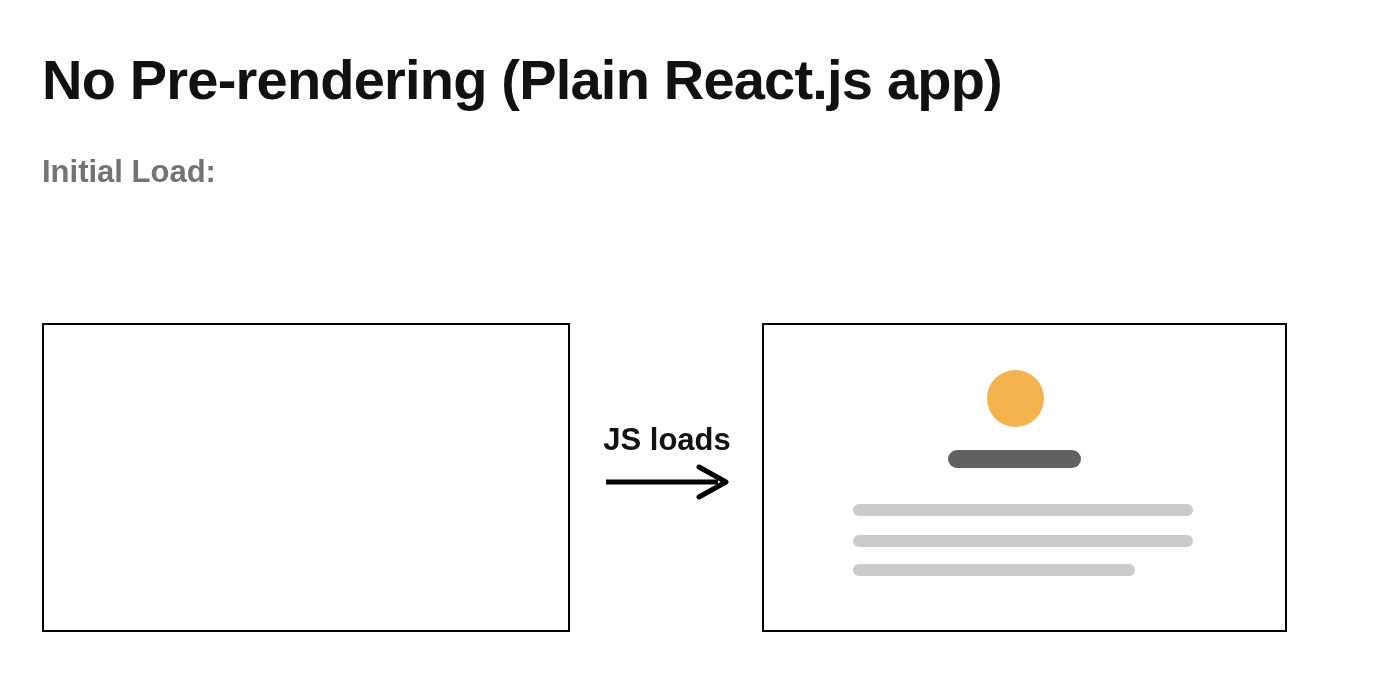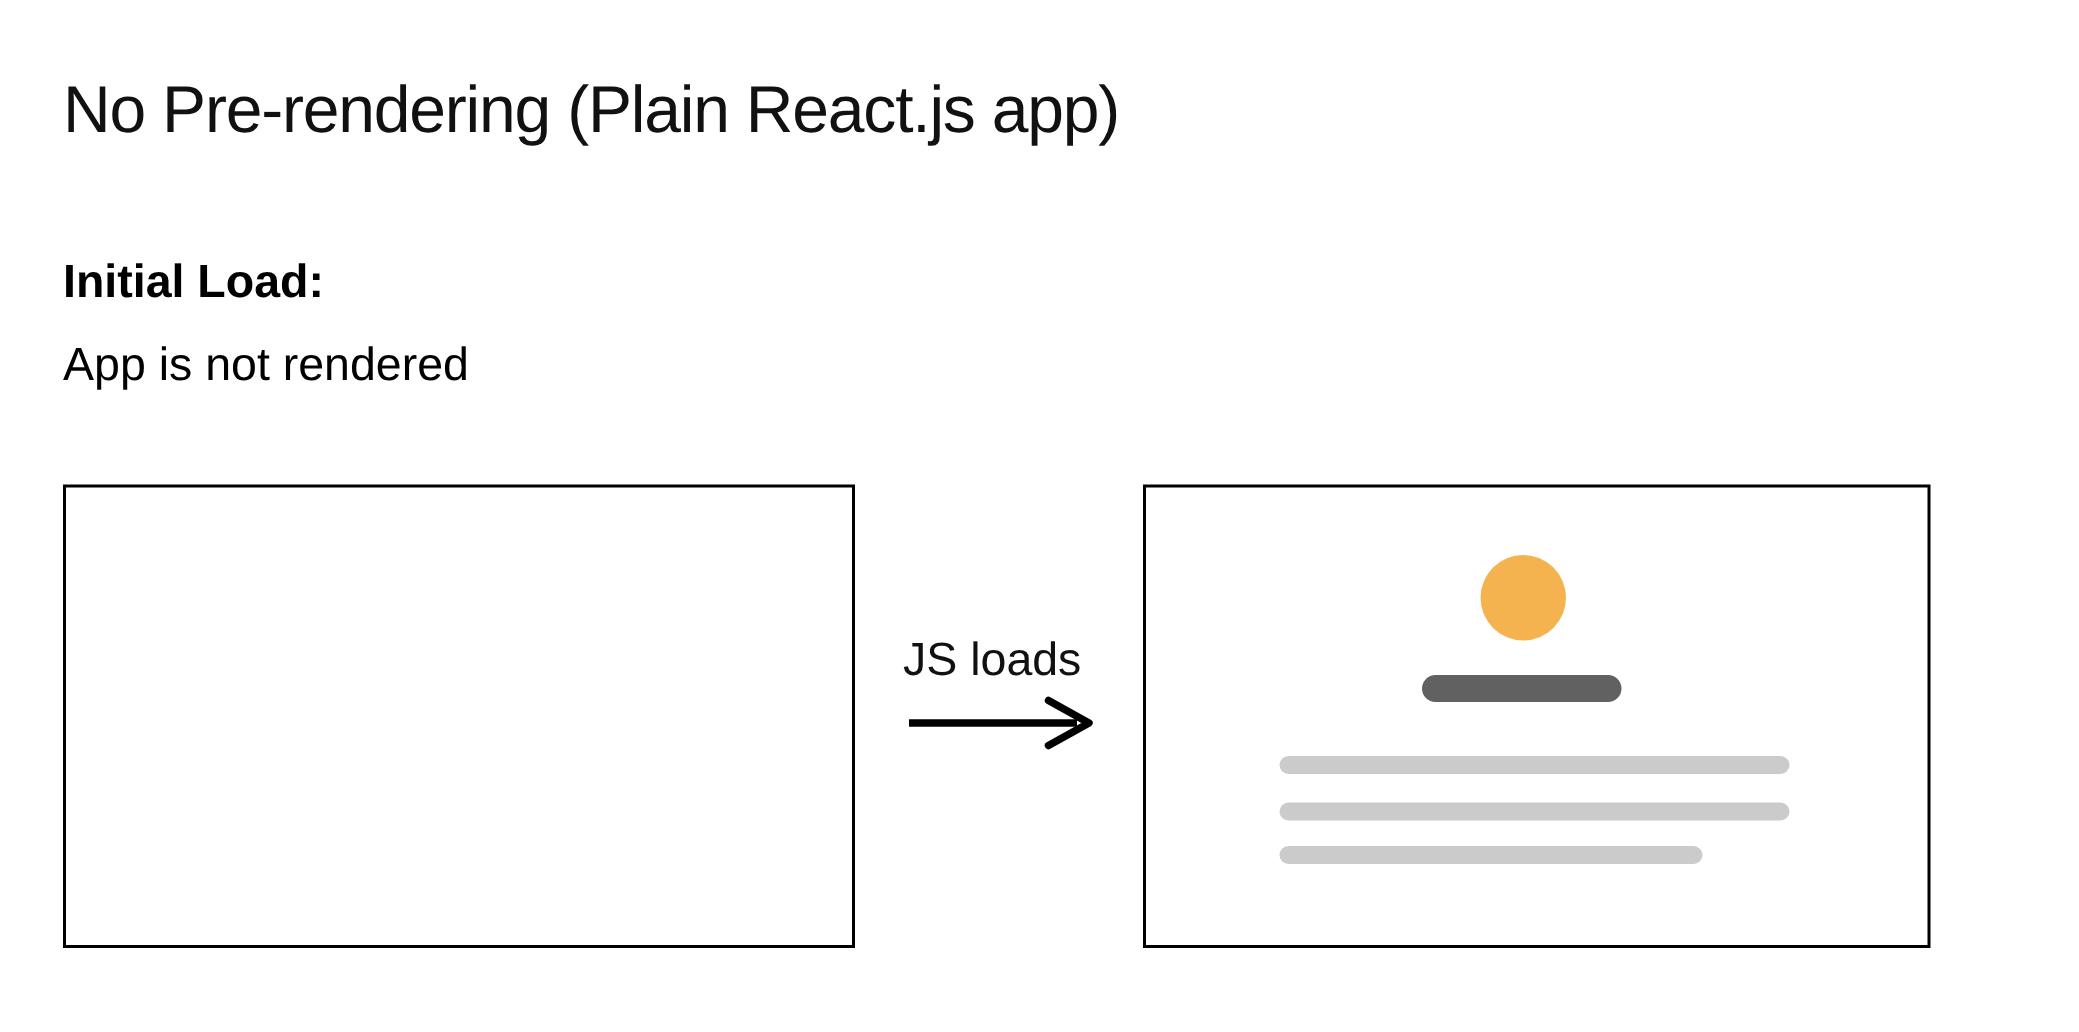--- a/index.html
+++ b/index.html
@@ -11,55 +11,56 @@
     color: #111111;
     overflow: hidden;
     position: relative;
   }
   .canvas { position: absolute; inset: 0; }
 
   .title {
     position: absolute;
     left: 42px;
     top: 52px;
-    font-size: 44px;
-    font-weight: 400;
+    font-size: 56px;
+    font-weight: 700;
     letter-spacing: -0.8px;
     line-height: 1;
     white-space: nowrap;
   }
 
   .label-block {
     position: absolute;
-    top: 160px;
+    top: 144px;
     font-size: 31px;
     font-weight: 400;
     line-height: 55px;
-    color: #000000;
+    color: #737373;
   }
   .label-left  { left: 42px;  width: 560px; }
   .label-right { left: 762px; width: 584px; }
   .label-block strong { font-weight: 700; }
 
   .panel {
     position: absolute;
     top: 323px;
     height: 309px;
     border: 2px solid #000000;
     background: #ffffff;
   }
   .panel-left  { left: 42px;  width: 528px; }
   .panel-right { left: 762px; width: 525px; }
 
   .arrow-group {
     position: absolute;
     left: 602px;
     top: 420px;
     width: 130px;
-    text-align: left;
+    text-align: center;
+    font-weight: bold;
   }
   .arrow-label {
     font-size: 31px;
     line-height: 40px;
     white-space: nowrap;
   }
   .arrow-svg { display: block; margin-top: 2px; }
 
   
   .skel-avatar {
@@ -91,21 +92,20 @@
 <body>
 
 <div class="canvas">
 
   <h1 class="title">No Pre-rendering (Plain React.js app)</h1>
 
   <div class="label-block label-left">
     <div>
       <strong>Initial Load:</strong>
     </div>
-    <div>App is not rendered</div>
   </div>
 
 
   <div class="panel panel-left"></div>
 
   <div class="arrow-group">
     <div class="arrow-label">JS loads</div>
     <svg class="arrow-svg" width="130" height="38" viewBox="0 0 130 38">
       <line x1="4" y1="20" x2="116" y2="20" stroke="#000000" stroke-width="5"></line>
       <polyline points="97,5 124,20 97,35" fill="none" stroke="#000000" stroke-width="5" stroke-linecap="round" stroke-linejoin="round"></polyline>

